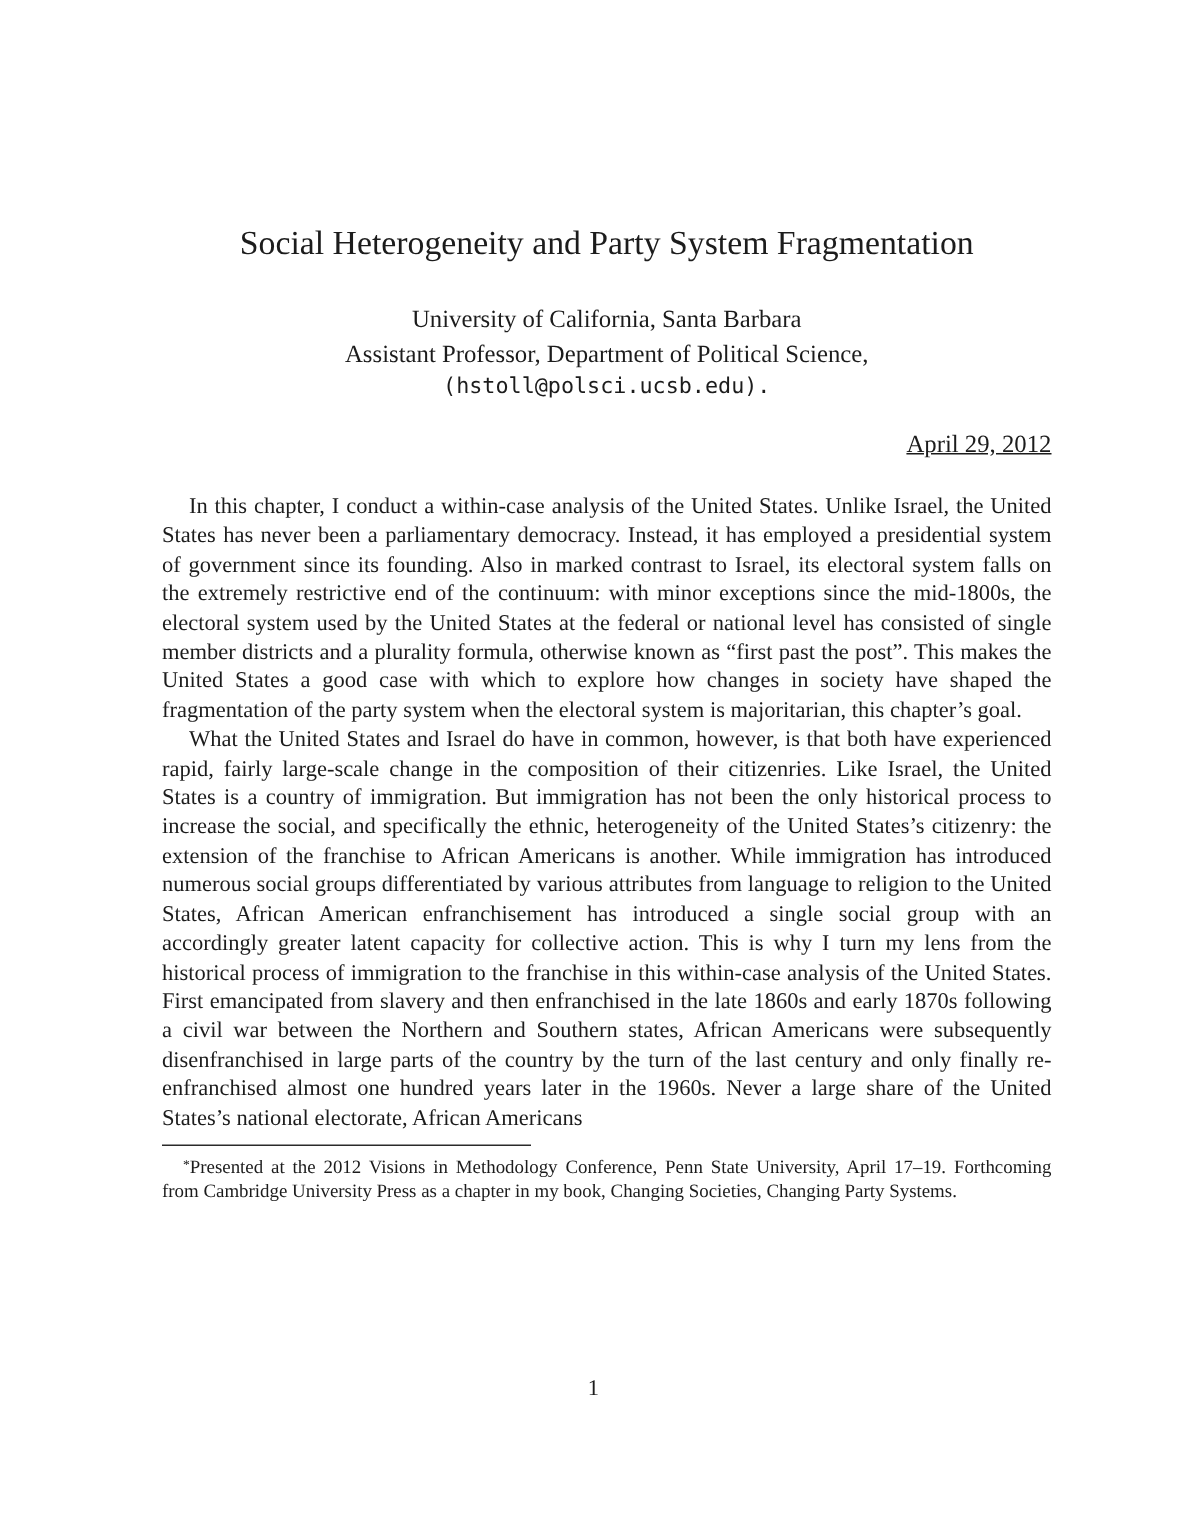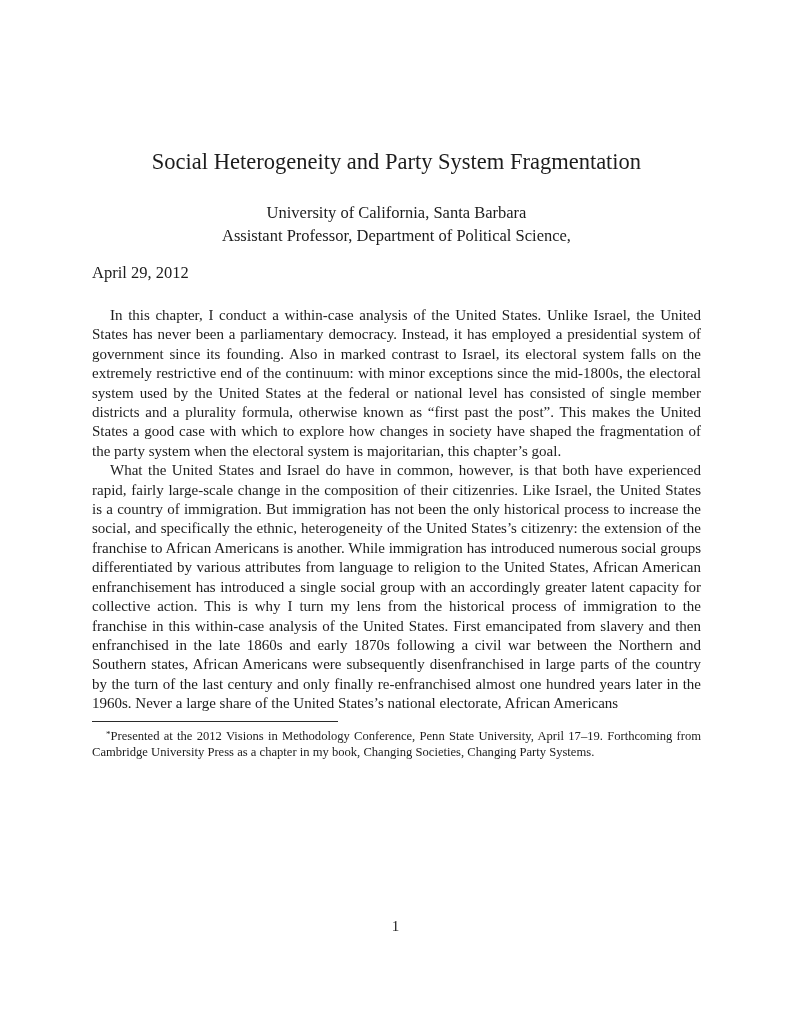--- a/index.html
+++ b/index.html
@@ -6,20 +6,21 @@
   html, body { background: #ffffff; }
   .page {
     position: relative;
     width: 791px;
     height: 1024px;
     margin: 0 auto;
     background: #ffffff;
     color: #1c1c1c;
     font-family: "Liberation Serif", "DejaVu Serif", serif;
     overflow: hidden;
+    padding-left: 16px;
   }
   .content {
     padding: 0 90px 0 92px;
   }
   .title-block {
     padding-top: 143px;
     text-align: center;
     font-size: 22.5px;
     line-height: 37px;
     font-weight: 400;
@@ -34,22 +35,23 @@
     text-align: center;
     font-size: 16.5px;
     line-height: 23px;
   }
   .author-email {
     font-family: "DejaVu Sans Mono", "Liberation Mono", monospace;
     font-size: 14.5px;
   }
   .date-line {
     margin-top: 16px;
-    text-align: left;
+    text-align: right;
     font-size: 16.5px;
+    text-decoration: underline;
   }
   .body-text {
     margin-top: 23px;
     font-size: 15px;
     line-height: 19.4px;
     text-align: justify;
   }
   .para {
     text-indent: 18px;
   }
@@ -90,20 +92,21 @@
 <div class="page">
   <div class="content">
 
     <div class="title-block">
       <div><span>Social Heterogeneity and Party System Fragmentation</span></div>
     </div>
 
     <div class="author-block">
       <div>University of California, Santa Barbara</div>
       <div>Assistant Professor, Department of Political Science,</div>
+      <div class="author-email">(hstoll@polsci.ucsb.edu).</div>
     </div>
 
     <div class="date-line">April 29, 2012</div>
 
     <div class="body-text">
       <p class="para">In this chapter, I conduct a within-case analysis of the United States. Unlike Israel, the United States has never been a parliamentary democracy. Instead, it has employed a presidential system of government since its founding. Also in marked contrast to Israel, its electoral system falls on the extremely restrictive end of the continuum: with minor exceptions since the mid-1800s, the electoral system used by the United States at the federal or national level has consisted of single member districts and a plurality formula, otherwise known as “first past the post”. This makes the United States a good case with which to explore how changes in society have shaped the fragmentation of the party system when the electoral system is majoritarian, this chapter’s goal.</p>
       <p class="para">What the United States and Israel do have in common, however, is that both have experienced rapid, fairly large-scale change in the composition of their citizenries. Like Israel, the United States is a country of immigration. But immigration has not been the only historical process to increase the social, and specifically the ethnic, heterogeneity of the United States’s citizenry: the extension of the franchise to African Americans is another. While immigration has introduced numerous social groups differentiated by various attributes from language to religion to the United States, African American enfranchisement has introduced a single social group with an accordingly greater latent capacity for collective action. This is why I turn my lens from the historical process of immigration to the franchise in this within-case analysis of the United States. First emancipated from slavery and then enfranchised in the late 1860s and early 1870s following a civil war between the Northern and Southern states, African Americans were subsequently disenfranchised in large parts of the country by the turn of the last century and only finally re-enfranchised almost one hundred years later in the 1960s. Never a large share of the United States’s national electorate, African Americans</p>
     </div>
 
     <hr class="footnote-rule">

